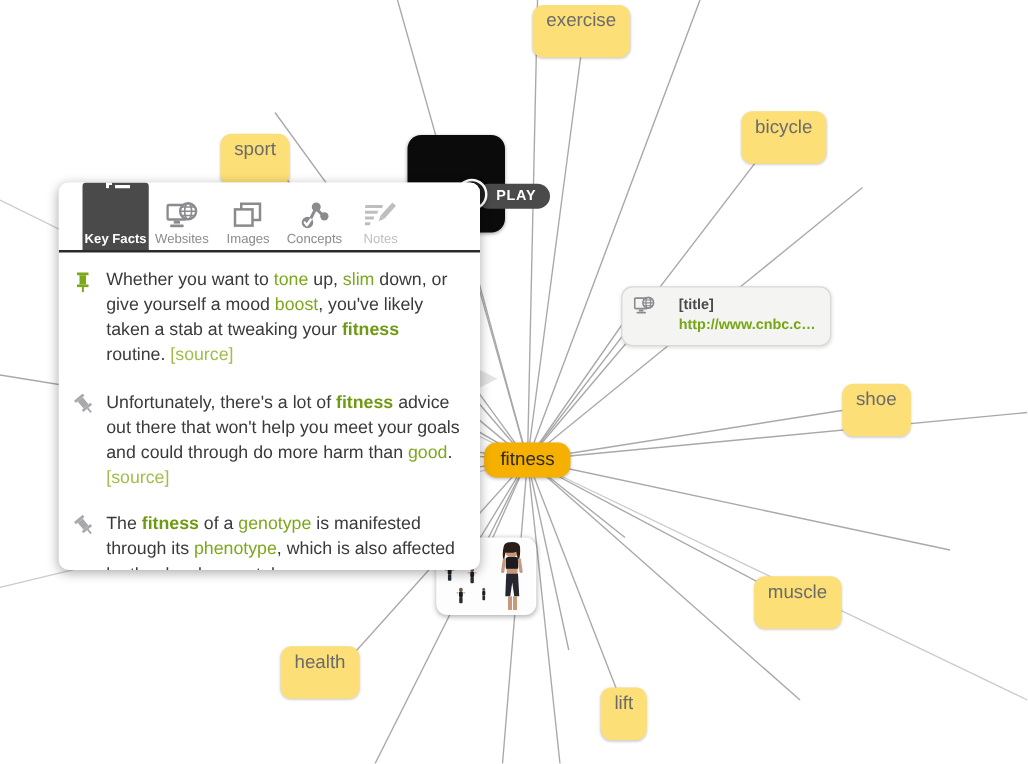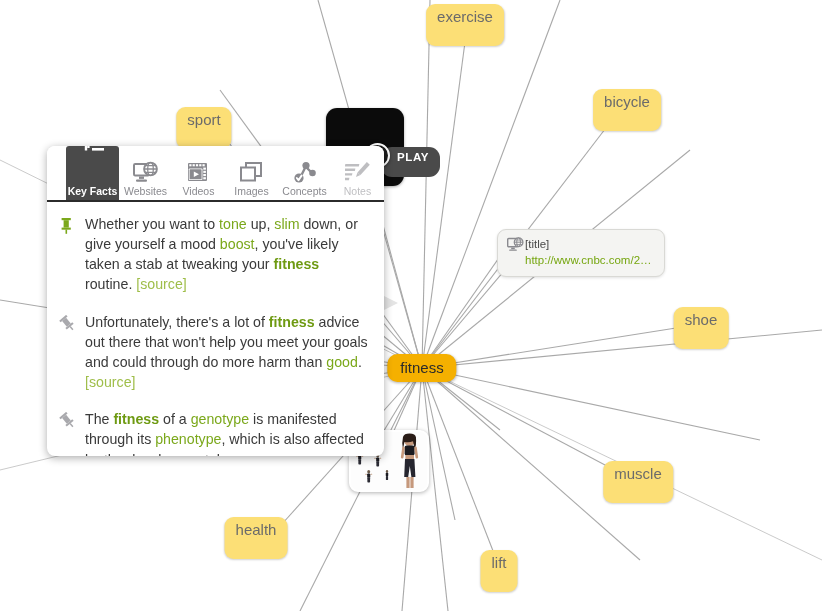--- a/index.html
+++ b/index.html
@@ -56,24 +56,25 @@
 
   
   #url-card {
     position: absolute;
     background: #f4f4f2;
     border: 1px solid #d9d9d5;
     border-radius: 9px;
     padding: 7px 10px 8px 9px;
     width: 168px;
     display: flex;
-    gap: 1px;
+    gap: 19px;
     align-items: flex-start;
     box-shadow: 0 1px 3px rgba(0,0,0,0.12);
     cursor: pointer;
+    font-weight: bold;
   }
   #url-card .u-txt { min-width: 0; }
   #url-card .u-title {
     font-size: 11.5px; color: #4a4a4a; line-height: 1.35;
     white-space: nowrap; overflow: hidden; text-overflow: ellipsis;
   }
   #url-card .u-link {
     font-size: 11.5px; color: #76a610; line-height: 1.35;
     white-space: nowrap; overflow: hidden; text-overflow: ellipsis;
   }
@@ -88,21 +89,21 @@
     box-shadow: 0 1px 3px rgba(0,0,0,0.35);
   }
   #play-pill {
     position: absolute;
     background: #4a4a4a;
     color: #ffffff;
     font-size: 11.5px;
     font-weight: bold;
     letter-spacing: .6px;
     border-radius: 11px;
-    padding: 4px 11px 14px 16px;
+    padding: 4px 11px 4px 16px;
     cursor: pointer;
     user-select: none;
   }
   #close-btn {
     position: absolute;
     width: 25px; height: 25px;
     border-radius: 50%;
     background: #1d1d1d;
     border: 2.5px solid #ffffff;
     cursor: pointer;
@@ -407,42 +408,20 @@
             <circle cx="17.5" cy="8" r="6.4" fill="#ffffff" stroke="#8a8a8f" stroke-width="1.9"></circle>
             <ellipse cx="17.5" cy="8" rx="2.8" ry="6.4" fill="none" stroke="#8a8a8f" stroke-width="1.3"></ellipse>
             <line x1="11.1" y1="8" x2="23.9" y2="8" stroke="#8a8a8f" stroke-width="1.3"></line>
             <line x1="12.4" y1="4.6" x2="22.6" y2="4.6" stroke="#8a8a8f" stroke-width="1.1"></line>
             <line x1="12.4" y1="11.4" x2="22.6" y2="11.4" stroke="#8a8a8f" stroke-width="1.1"></line>
           </svg>
         </span>
         <span class="t-lab">Websites</span>
       </div>
 
-      <div class="tab">
-        <span class="t-ico">
-          <svg width="25" height="23" viewBox="0 0 25 23">
-            <rect x="2" y="2" width="19" height="18" rx="1" fill="#8a8a8f"></rect>
-            <g fill="#ffffff">
-              <rect x="3.3" y="3.2" width="2.2" height="2.1"></rect>
-              <rect x="6.6" y="3.2" width="2.2" height="2.1"></rect>
-              <rect x="9.9" y="3.2" width="2.2" height="2.1"></rect>
-              <rect x="13.2" y="3.2" width="2.2" height="2.1"></rect>
-              <rect x="16.5" y="3.2" width="2.2" height="2.1"></rect>
-              <rect x="17.3" y="6.6" width="2.6" height="2.1"></rect>
-              <rect x="17.3" y="9.8" width="2.6" height="2.1"></rect>
-              <rect x="17.3" y="13" width="2.6" height="2.1"></rect>
-              <rect x="17.3" y="16.2" width="2.6" height="2.1"></rect>
-            </g>
-            <rect x="2.8" y="7.5" width="13.6" height="11.6" rx=".8" fill="#ffffff"></rect>
-            <rect x="3.6" y="8.3" width="12" height="10" rx=".6" fill="#8a8a8f"></rect>
-            <polygon points="7.8,10.6 13,13.3 7.8,16" fill="#ffffff"></polygon>
-          </svg>
-        </span>
-        <span class="t-lab">Videos</span>
-      </div>
 
       <div class="tab">
         <span class="t-ico">
           <svg width="25" height="23" viewBox="0 0 25 23">
             <rect x="7" y="2" width="15" height="13" fill="none" stroke="#8a8a8f" stroke-width="2"></rect>
             <rect x="2" y="6.5" width="14" height="13" fill="#ffffff" stroke="#8a8a8f" stroke-width="2"></rect>
           </svg>
         </span>
         <span class="t-lab">Images</span>
       </div>

